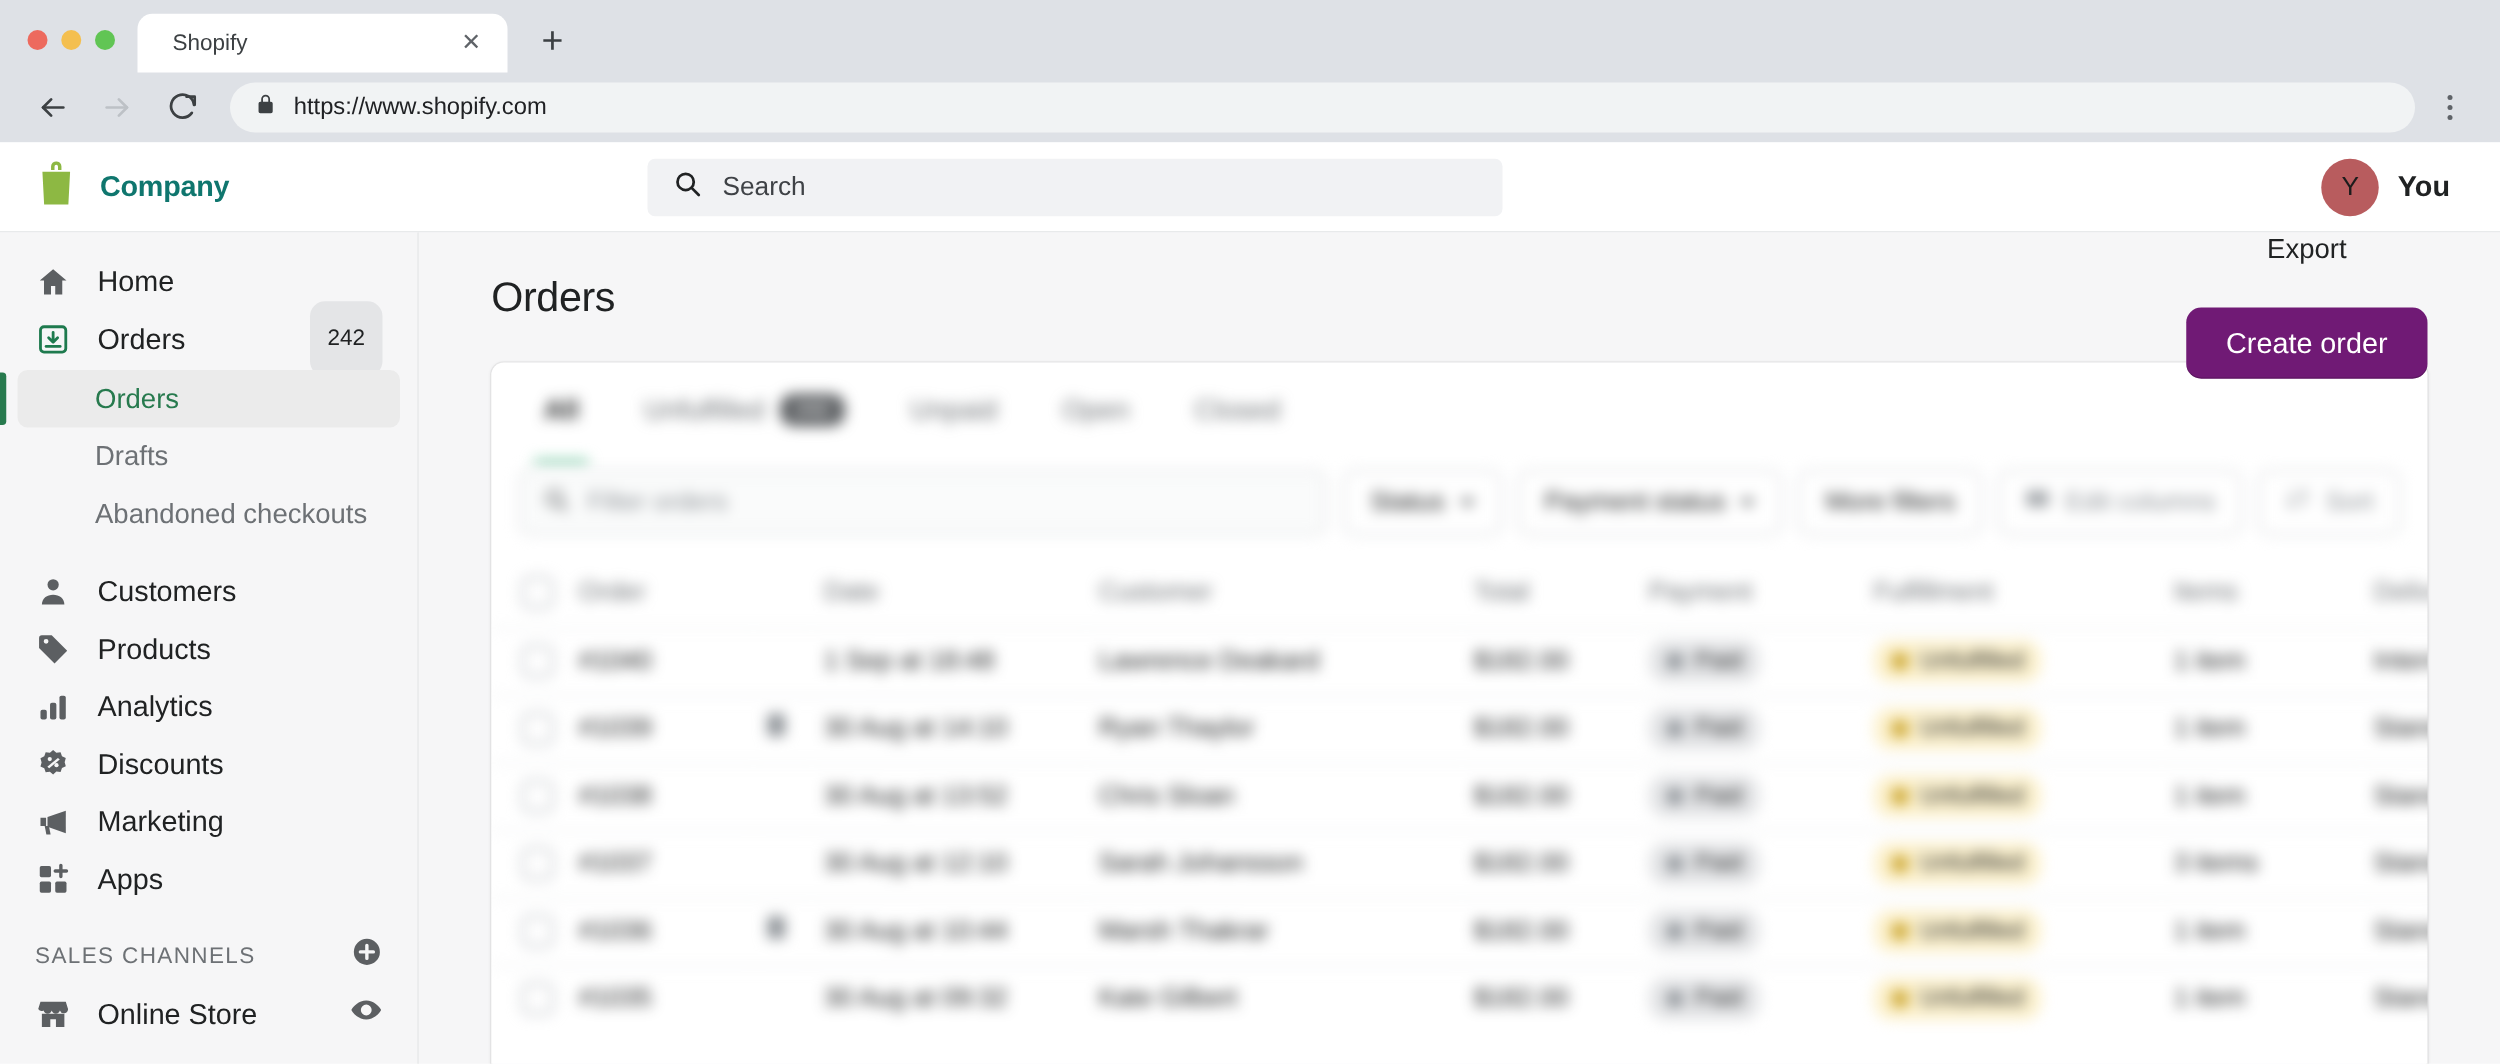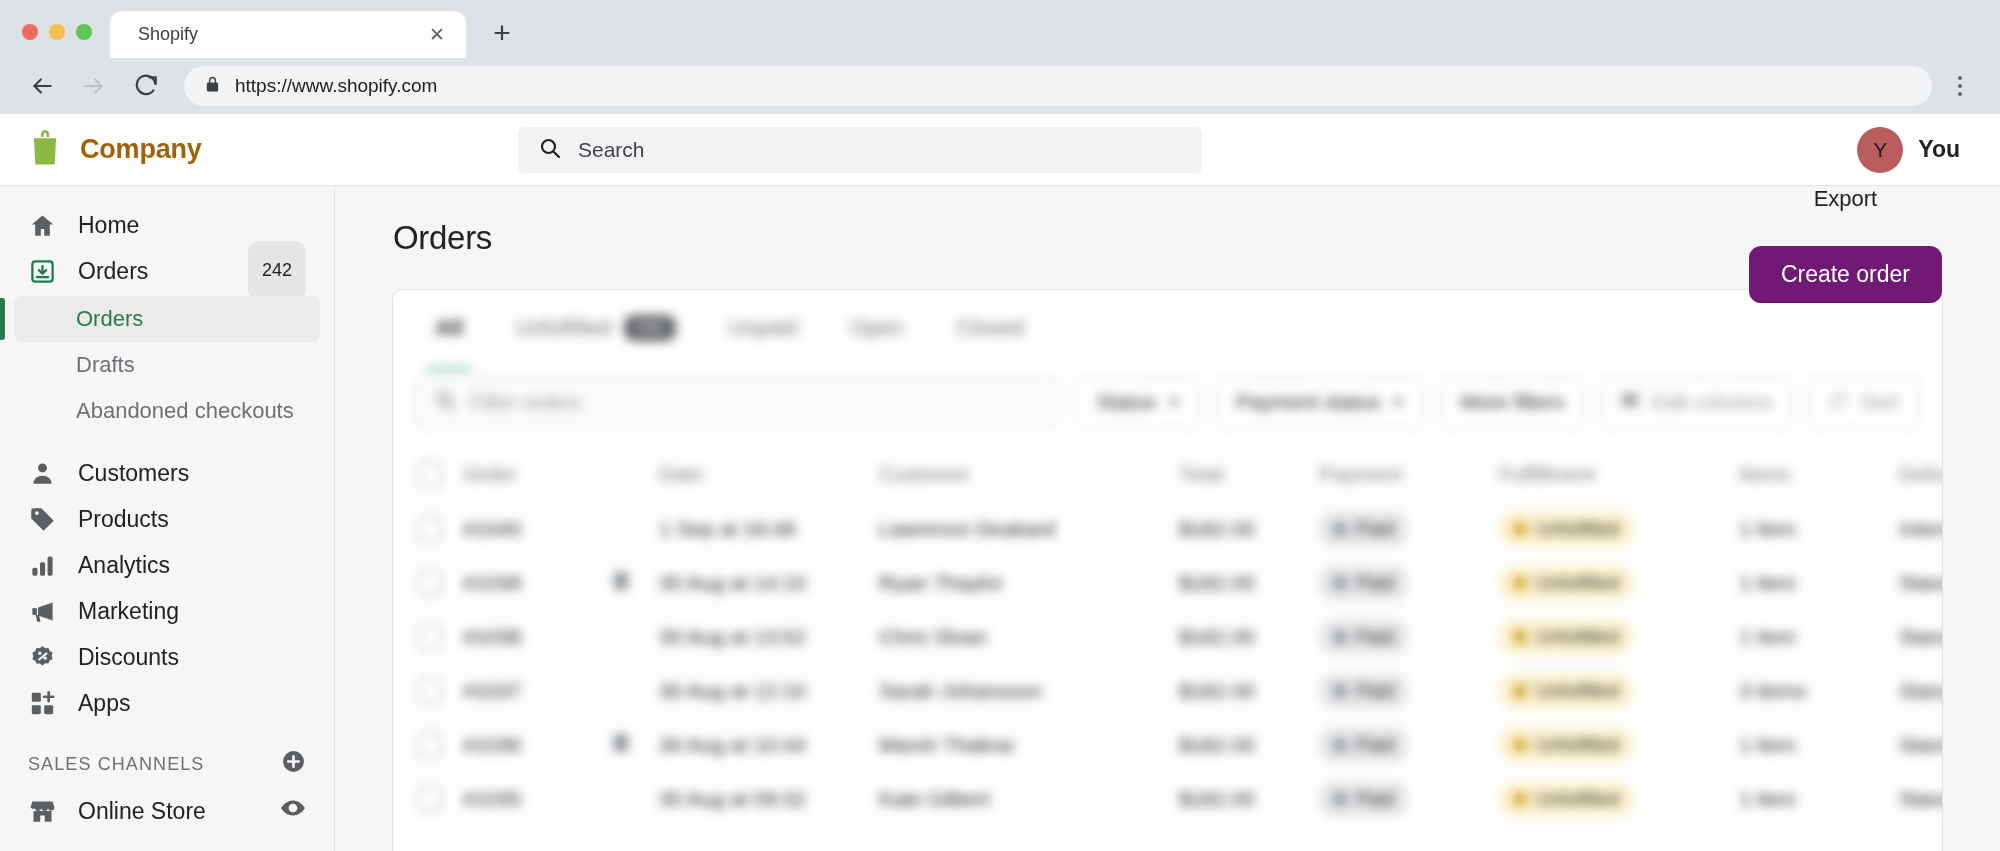--- a/index.html
+++ b/index.html
@@ -13,21 +13,21 @@
   
   .browser-chrome { width: 100%; background: #dee1e6; }
   .tabstrip { height: 58px; display: flex; align-items: flex-end; padding-left: 14px; }
   .traffic { display: flex; align-items: center; gap: 11px; padding: 0 18px 18px 8px; }
   .dot { width: 16px; height: 16px; border-radius: 50%; }
   .dot.red { background: #ed6a5e; }
   .dot.yellow { background: #f4bf4f; }
   .dot.green { background: #61c554; }
   .tab {
     position: relative;
-    width: 356px; height: 47px;
+    width: 296px; height: 47px;
     background: #ffffff;
     border-radius: 12px 12px 0 0;
     display: flex; align-items: center;
     padding: 0 16px 0 28px;
   }
   .tab-title { font-size: 18px; color: #3c4043; flex: 1; white-space: nowrap; overflow: hidden; }
   .tab-close {
     width: 26px; height: 26px; display: flex; align-items: center; justify-content: center;
     font-size: 19px; color: #5f6368; line-height: 1;
   }
@@ -50,21 +50,21 @@
   .kebab { width: 40px; height: 40px; display: flex; flex-direction: column; align-items: center; justify-content: center; gap: 4px; }
   .kebab i { width: 4px; height: 4px; border-radius: 50%; background: #5f6368; display: block; }
 
   
   .app { display: flex; flex-direction: column; height: 773px; background: #fff; }
   .topbar {
     height: 72px; background: #ffffff; border-bottom: 1px solid #e1e3e5;
     display: flex; align-items: center; padding: 0 28px; flex: none;
   }
   .brand { display: flex; align-items: center; gap: 18px; width: 490px; }
-  .brand-name { font-size: 27px; font-weight: bold; color: #a16207; letter-spacing: -0.2px; }
+  .brand-name { font-size: 23px; font-weight: bold; color: #0f766e; letter-spacing: -0.2px; }
   .topsearch {
     width: 684px; height: 46px; background: #f1f2f4; border-radius: 6px;
     display: flex; align-items: center; gap: 16px; padding: 0 20px;
   }
   .topsearch-ph { font-size: 21px; color: #3f4246; }
   .user { margin-left: auto; display: flex; align-items: center; gap: 15px; padding-right: 12px; }
   .avatar {
     width: 46px; height: 46px; border-radius: 50%; background: #b85c5e;
     display: flex; align-items: center; justify-content: center;
     color: #1c1c1c; font-size: 21px;
@@ -338,40 +338,40 @@
               <rect x="9.8" y="9" width="4.5" height="12" rx="1.4"></rect>
               <rect x="16.5" y="4" width="4.5" height="17" rx="1.4"></rect>
             </svg>
         </span>
         <span class="nav-label">Analytics</span>
       </div>
 
       <div class="nav-item">
         <span class="ico">
           <svg width="27" height="27" viewBox="0 0 24 24" fill="#5c5f62">
-              <path d="M21 4v16L8 15.5V8.5L21 4z"></path>
-              <path d="M3 9h4v6H3z"></path>
-              <path d="M6 15h3l1.2 6H7.2L6 15z"></path>
-            </svg>
-        </span>
-        <span class="nav-label">Marketing</span>
-      </div>
-
-      <div class="nav-item">
-        <span class="ico">
-          <svg width="27" height="27" viewBox="0 0 24 24" fill="#5c5f62">
               <path d="M12 1.8l2.3 1.9 3-.3 1 2.8 2.7 1.3-.8 2.9.8 2.9-2.7 1.3-1 2.8-3-.3L12 19.2l-2.3-1.9-3 .3-1-2.8-2.7-1.3.8-2.9-.8-2.9L5.7 6.2l1-2.8 3 .3L12 1.8z"></path>
               <g fill="#f6f6f7">
                 <circle cx="9.6" cy="8.2" r="1.5"></circle>
                 <circle cx="14.4" cy="12.6" r="1.5"></circle>
                 <path d="M15.4 7.4l1.3 1.2-7.5 6.2-1.3-1.2z"></path>
               </g>
             </svg>
         </span>
         <span class="nav-label">Discounts</span>
+      </div>
+
+      <div class="nav-item">
+        <span class="ico">
+          <svg width="27" height="27" viewBox="0 0 24 24" fill="#5c5f62">
+              <path d="M21 4v16L8 15.5V8.5L21 4z"></path>
+              <path d="M3 9h4v6H3z"></path>
+              <path d="M6 15h3l1.2 6H7.2L6 15z"></path>
+            </svg>
+        </span>
+        <span class="nav-label">Marketing</span>
       </div>
 
       <div class="nav-item">
         <span class="ico">
           <svg width="27" height="27" viewBox="0 0 24 24" fill="#5c5f62">
               <rect x="2.5" y="2.5" width="8" height="8" rx="1.2"></rect>
               <rect x="2.5" y="13.5" width="8" height="8" rx="1.2"></rect>
               <rect x="13.5" y="13.5" width="8" height="8" rx="1.2"></rect>
               <path d="M17.5 2v8M13.5 6h8" stroke="#5c5f62" stroke-width="2.4" stroke-linecap="round"></path>
             </svg>

